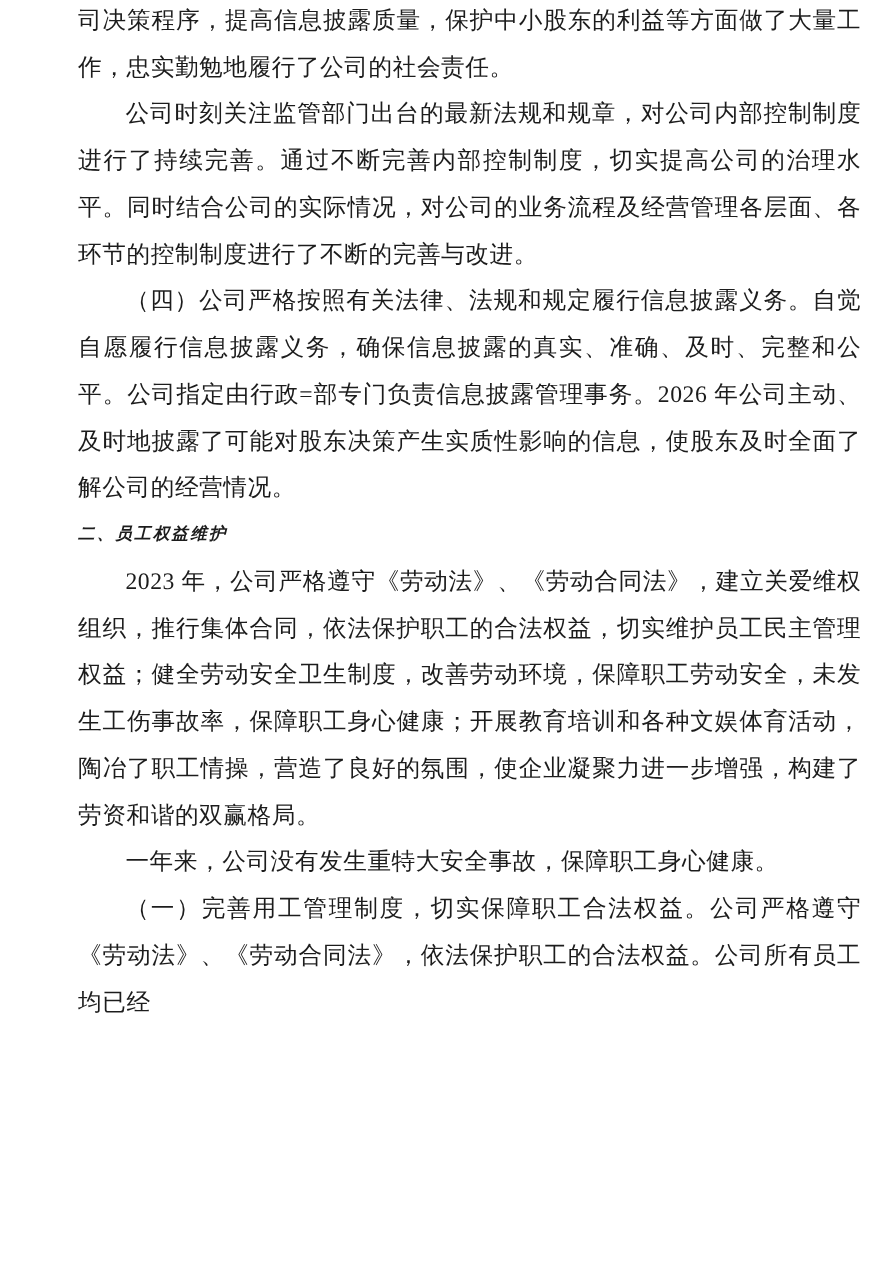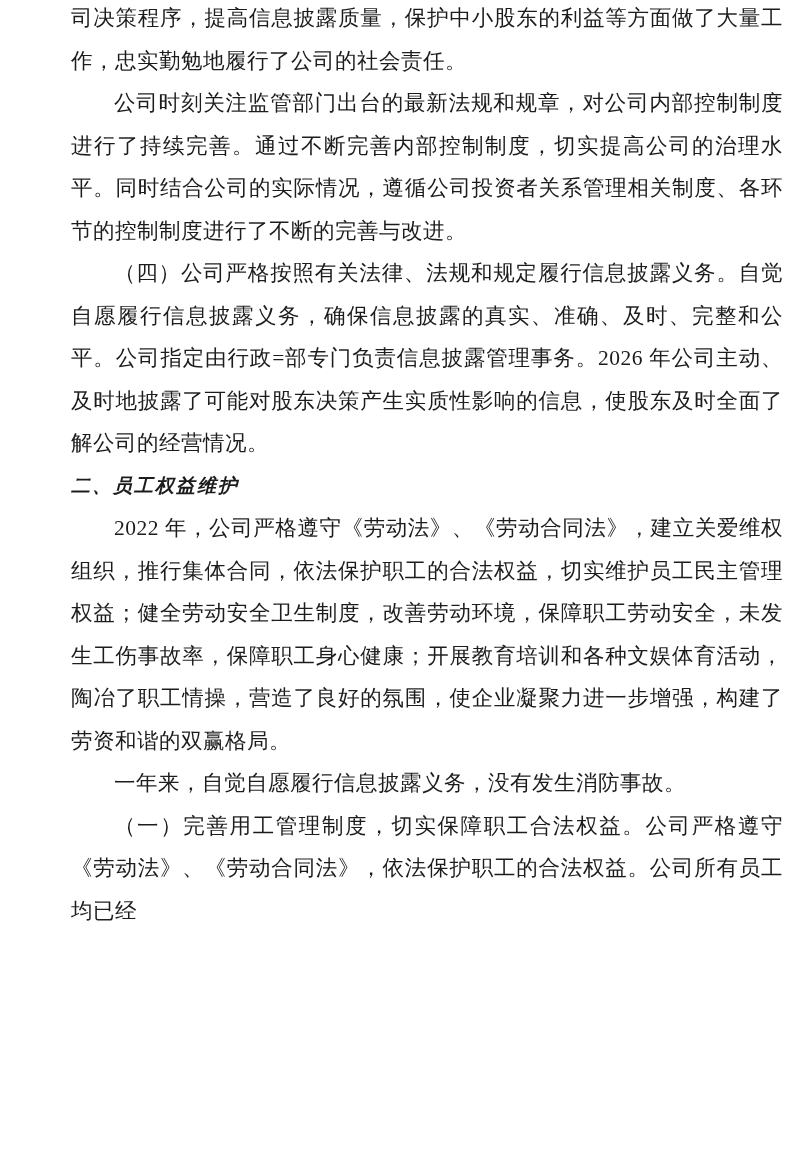--- a/index.html
+++ b/index.html
@@ -31,21 +31,21 @@
     text-justify: inter-ideograph;
     text-indent: 2em;
     letter-spacing: 0.5px;
     word-break: break-all;
   }
   .para.no-indent {
     text-indent: 0;
   }
   .heading {
     margin: 0;
-    font-size: 19px;
+    font-size: 15px;
     line-height: 42.5px;
     font-weight: 700;
     font-style: italic;
     text-indent: 0;
     letter-spacing: 2px;
   }
   .footer {
     position: absolute;
     left: 0;
     right: 0;
@@ -55,21 +55,21 @@
     letter-spacing: 4px;
     color: #a16207;
   }
 </style>
 </head>
 <body>
 
 <div class="page">
   <div class="content">
     <p class="para no-indent">司决策程序，提高信息披露质量，保护中小股东的利益等方面做了大量工作，忠实勤勉地履行了公司的社会责任。</p>
-    <p class="para">公司时刻关注监管部门出台的最新法规和规章，对公司内部控制制度进行了持续完善。通过不断完善内部控制制度，切实提高公司的治理水平。同时结合公司的实际情况，遵循公司投资者关系管理相关制度、各环节的控制制度进行了不断的完善与改进。</p>
+    <p class="para">公司时刻关注监管部门出台的最新法规和规章，对公司内部控制制度进行了持续完善。通过不断完善内部控制制度，切实提高公司的治理水平。同时结合公司的实际情况，对公司的业务流程及经营管理各层面、各环节的控制制度进行了不断的完善与改进。</p>
     <p class="para">（四）公司严格按照有关法律、法规和规定履行信息披露义务。自觉自愿履行信息披露义务，确保信息披露的真实、准确、及时、完整和公平。公司指定由行政=部专门负责信息披露管理事务。2026 年公司主动、及时地披露了可能对股东决策产生实质性影响的信息，使股东及时全面了解公司的经营情况。</p>
     <h2 class="heading">二、员工权益维护</h2>
-    <p class="para">2022 年，公司严格遵守《劳动法》、《劳动合同法》，建立关爱维权组织，推行集体合同，依法保护职工的合法权益，切实维护员工民主管理权益；健全劳动安全卫生制度，改善劳动环境，保障职工劳动安全，未发生工伤事故率，保障职工身心健康；开展教育培训和各种文娱体育活动，陶冶了职工情操，营造了良好的氛围，使企业凝聚力进一步增强，构建了劳资和谐的双赢格局。</p>
-    <p class="para">一年来，自觉自愿履行信息披露义务，没有发生消防事故。</p>
+    <p class="para">2023 年，公司严格遵守《劳动法》、《劳动合同法》，建立关爱维权组织，推行集体合同，依法保护职工的合法权益，切实维护员工民主管理权益；健全劳动安全卫生制度，改善劳动环境，保障职工劳动安全，未发生工伤事故率，保障职工身心健康；开展教育培训和各种文娱体育活动，陶冶了职工情操，营造了良好的氛围，使企业凝聚力进一步增强，构建了劳资和谐的双赢格局。</p>
+    <p class="para">一年来，公司没有发生重特大安全事故，保障职工身心健康。</p>
     <p class="para">（一）完善用工管理制度，切实保障职工合法权益。公司严格遵守《劳动法》、《劳动合同法》，依法保护职工的合法权益。公司所有员工均已经</p>
   </div>
   <div class="footer">第 3 页 共 7 页</div>
 </div>
 
 </body></html>

